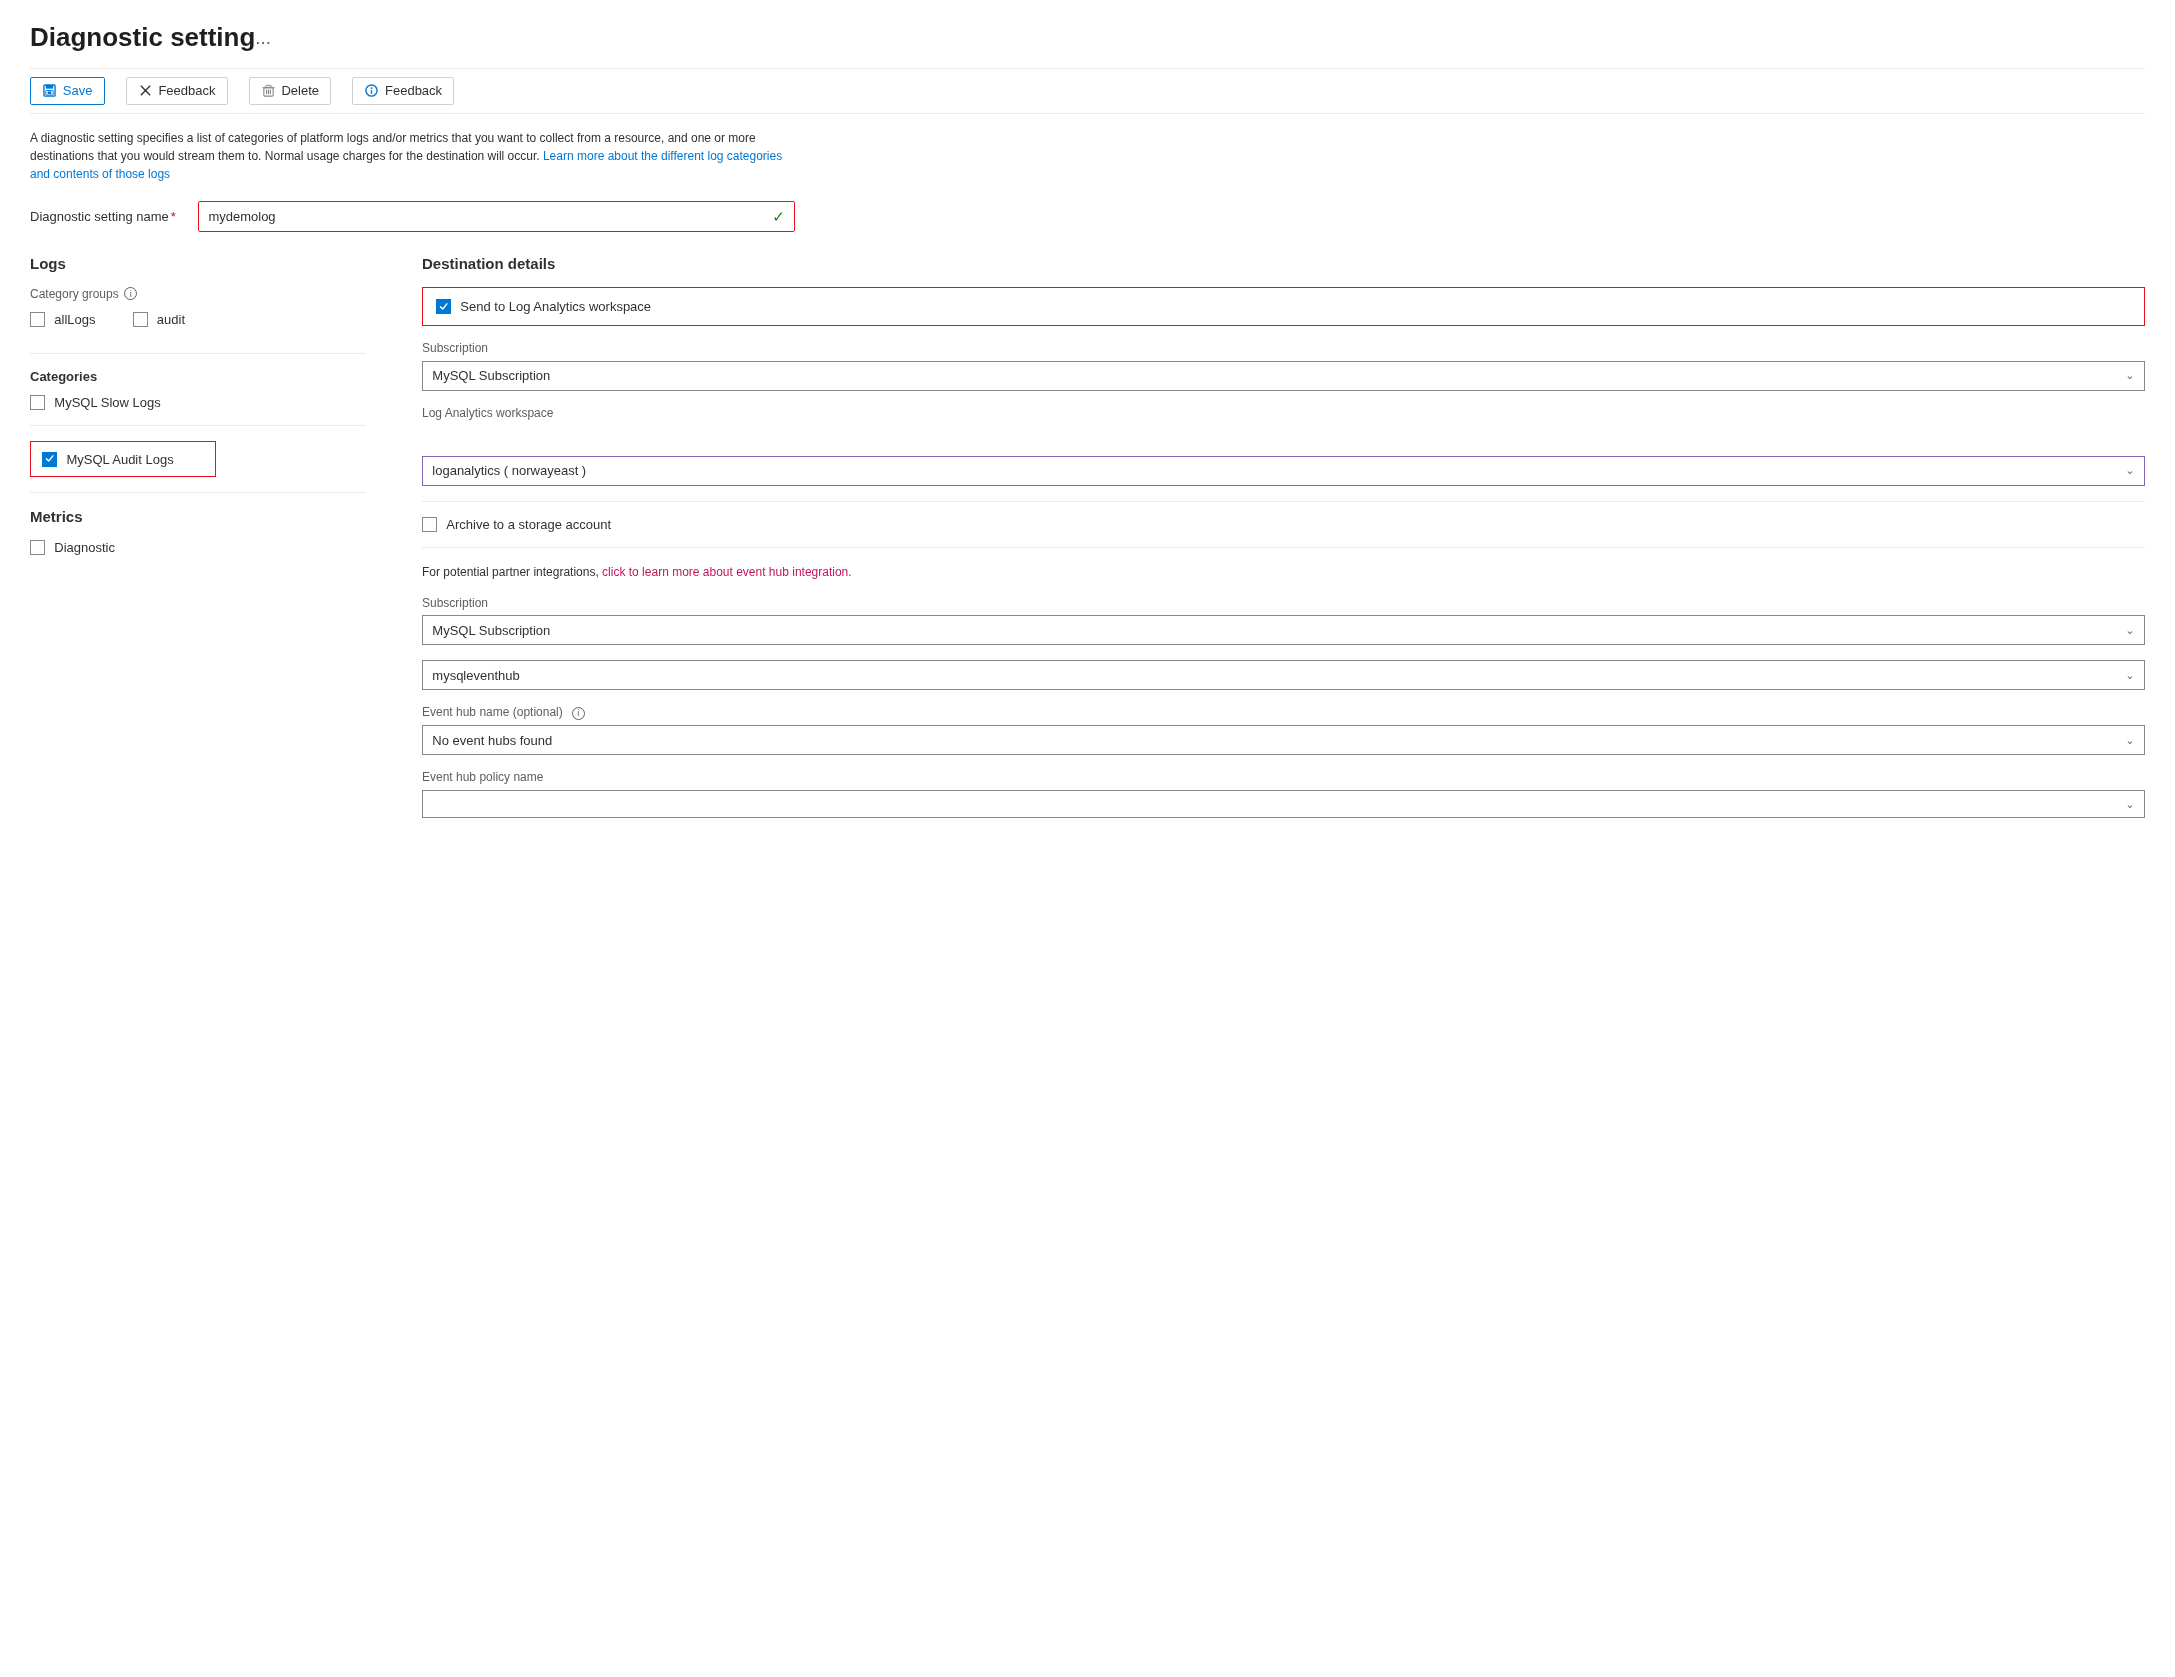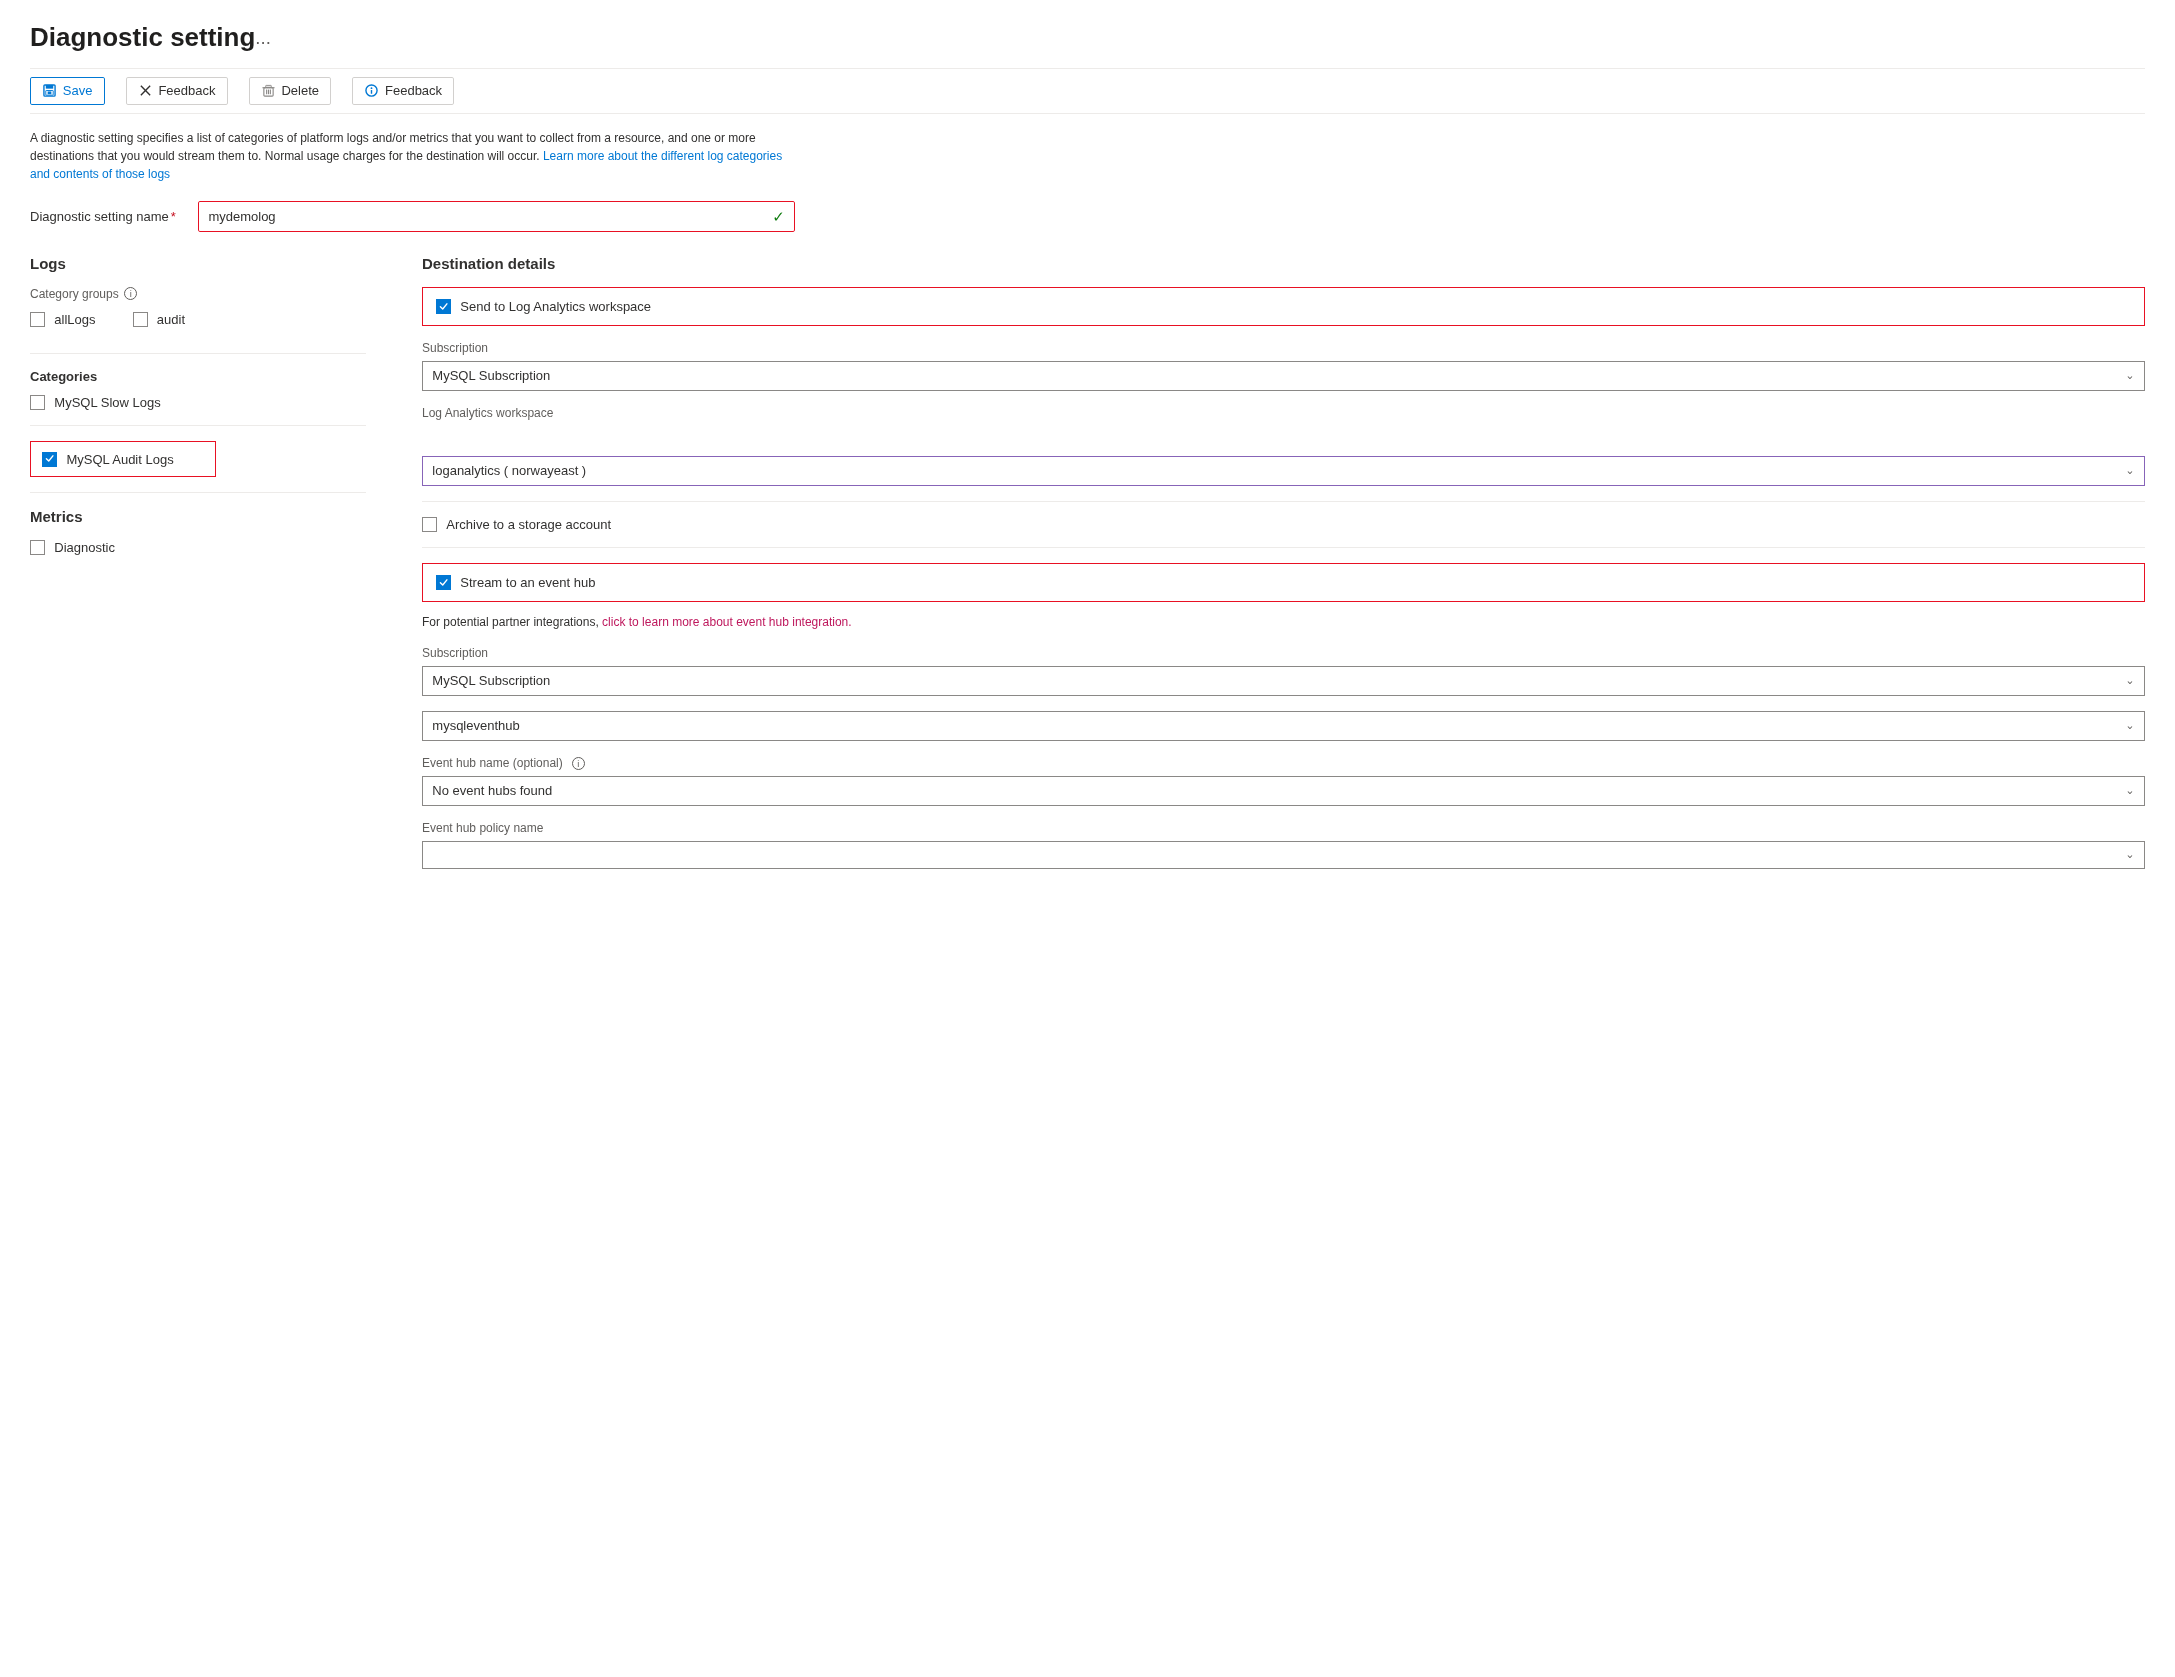--- a/index.html
+++ b/index.html
@@ -428,28 +428,20 @@
 
     <hr class="divider">
 
     <div class="dest-plain-row">
       <span class="unchecked-box"></span>
       <label>Archive to a storage account</label>
     </div>
 
     <hr class="divider">
 
-    <div class="stream-checkbox-row">
-      <span class="checked-box">
-        <svg viewBox="0 0 10 10" fill="none">
-          <path d="M1.5 5l2.5 2.5L8.5 2" stroke="white" stroke-width="1.5" stroke-linecap="round" stroke-linejoin="round"></path>
-        </svg>
-      </span>
-      <label>Stream to an event hub</label>
-    </div>
 
     <div class="event-hub-section">
       <p class="event-hub-desc">
         <span>For potential partner integrations, </span>
         <a href="#">click to learn more about event hub integration.</a>
       </p>
 
       <div class="field-label">Subscription</div>
       <div class="dropdown-field">
         <span>MySQL  Subscription</span>

